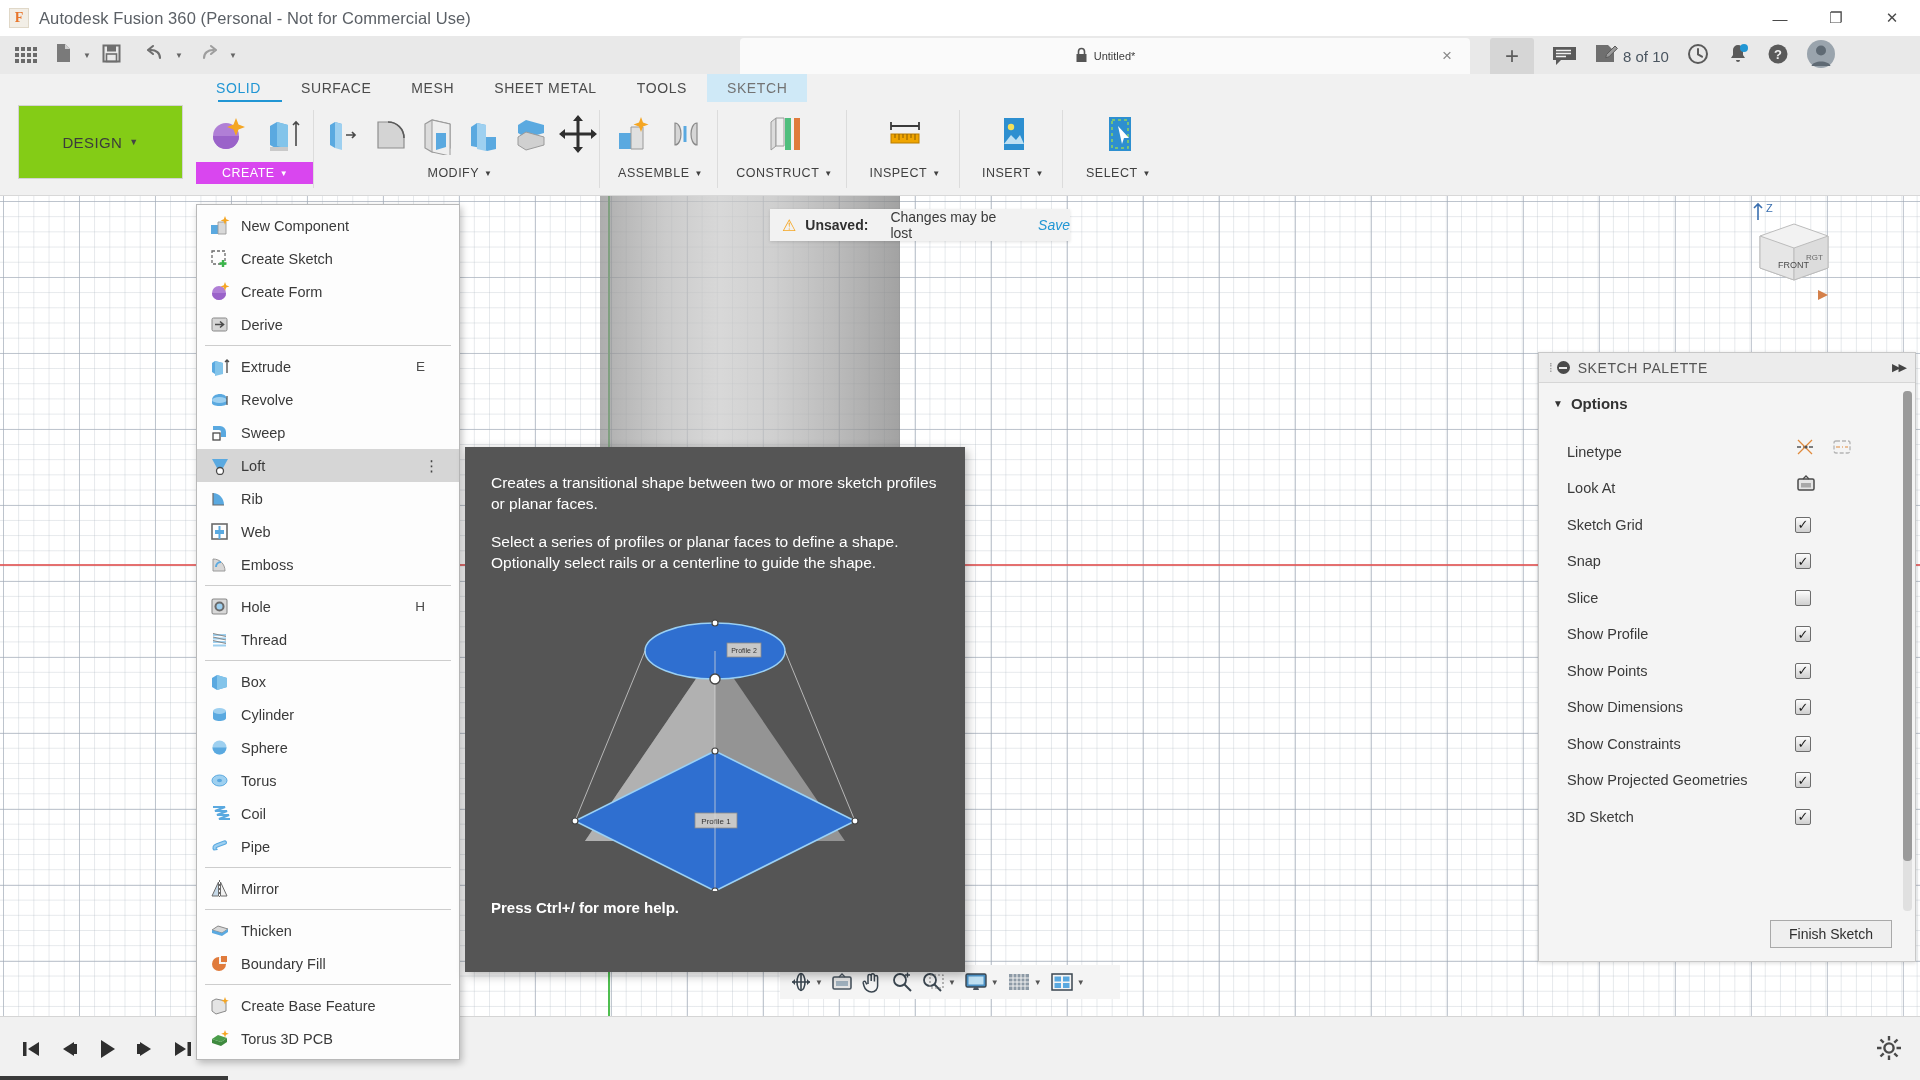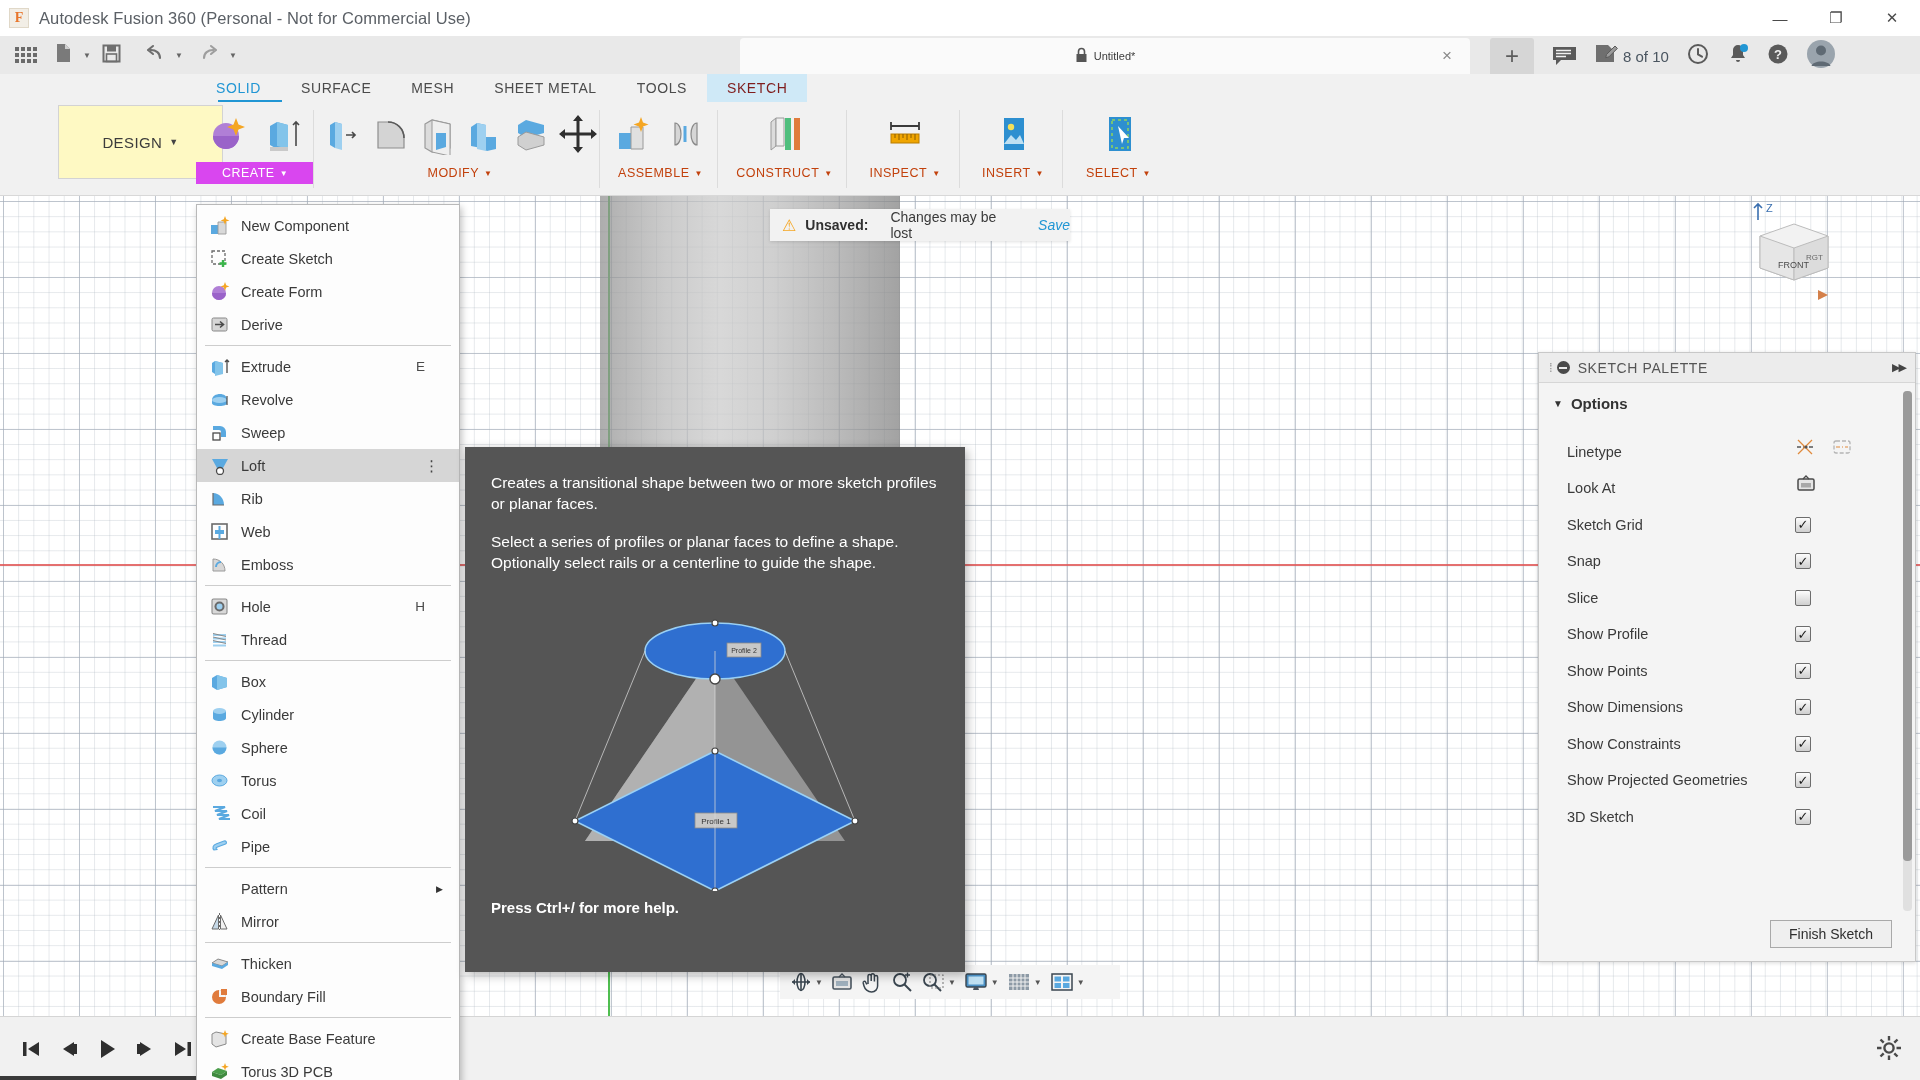--- a/index.html
+++ b/index.html
@@ -72,43 +72,43 @@
   .ribbon-tabs {
     position: absolute; top: 74px; left: 0; width: 1920px; height: 28px;
     background: #f1f1f1; display: flex; align-items: flex-end; padding-left: 196px;
   }
   .rtab {
     height: 28px; padding: 0 20px; font-size: 14px; letter-spacing: .6px;
     color: #4b4b4b; display: flex; align-items: center; justify-content: center;
     font-weight: 500;
   }
   .rtab.active { color: #2196d4; }
-  .rtab.sketchactive { background: #cfe9f7; color: #7f1d1d; }
+  .rtab.sketchactive { background: #cfe9f7; color: #737373; }
   .rtab-underline {
     position: absolute; top: 100px; left: 218px; width: 64px; height: 3px; background: #2196d4;
   }
 
   
   .ribbon {
     position: absolute; top: 102px; left: 0; width: 1920px; height: 94px;
     background: #f1f1f1; border-bottom: 1px solid #d8d8d8;
   }
   .design-box {
     position: absolute; top: 105px; left: 18px; width: 165px; height: 74px;
-    background: #fef9c3; border: 1px solid #d3d3d3;
+    background: #84cc16; border: 1px solid #d3d3d3;
     display: flex; align-items: center; justify-content: center;
-    font-size: 15px; color: #3c3c3c; letter-spacing: .4px; margin-left: 40px;
+    font-size: 15px; color: #3c3c3c; letter-spacing: .4px;
   }
   .design-box .car { font-size: 9px; margin-left: 7px; color: #444; }
 
   .rgroup { position: absolute; top: 102px; height: 94px; }
   .rgroup .icons { display: flex; align-items: flex-end; height: 60px; padding-top: 6px; gap: 2px; }
   .rgroup .glabel {
     height: 22px; display: flex; align-items: center; justify-content: center;
-    font-size: 12.5px; letter-spacing: .5px; color: #c2410c;
+    font-size: 12.5px; letter-spacing: .5px; color: #404040;
   }
   .rgroup .glabel.hot { background: #d946ef; color: #fff; }
   .rgroup .sep { position: absolute; right: 0; top: 8px; bottom: 8px; width: 1px; background: #dcdcdc; }
   .ricon { width: 52px; height: 56px; display: flex; align-items: center; justify-content: center; }
   .ricon svg { display: block; }
   .caret-sm { font-size: 8px; margin-left: 5px; }
 
   
   .menu {
     position: absolute; top: 204px; left: 196px; width: 264px;
@@ -1100,24 +1100,20 @@
       <span class="mi-ico">
         <svg width="20" height="19" viewBox="0 0 20 19">
             <path d="M4 13c-2-2-1-5 2-6l8-3c2-.7 3.5 2 1.5 3l-8 3c-2 .8-2 2 0 2.5z" fill="#9ed0f0" stroke="#5aa9e0" stroke-width="1.1"></path>
           </svg>
       </span>
       <span>Pipe</span>
     </div>
 
     <div class="msep"></div>
 
-    <div class="mi noico">
-      <span>Pattern</span>
-      <span class="mi-arrow">▶</span>
-    </div>
 
     <div class="mi">
       <span class="mi-ico">
         <svg width="20" height="19" viewBox="0 0 20 19">
             <path d="M8.5 3v14H2z" fill="#c6d9e8" stroke="#6a6a6a" stroke-width="1"></path>
             <path d="M10.5 3v14H17z" fill="#f2f2f2" stroke="#6a6a6a" stroke-width="1"></path>
             <path d="M9.5 1v17" stroke="#6a6a6a" stroke-width="1" stroke-dasharray="2 2"></path>
           </svg>
       </span>
       <span>Mirror</span>

